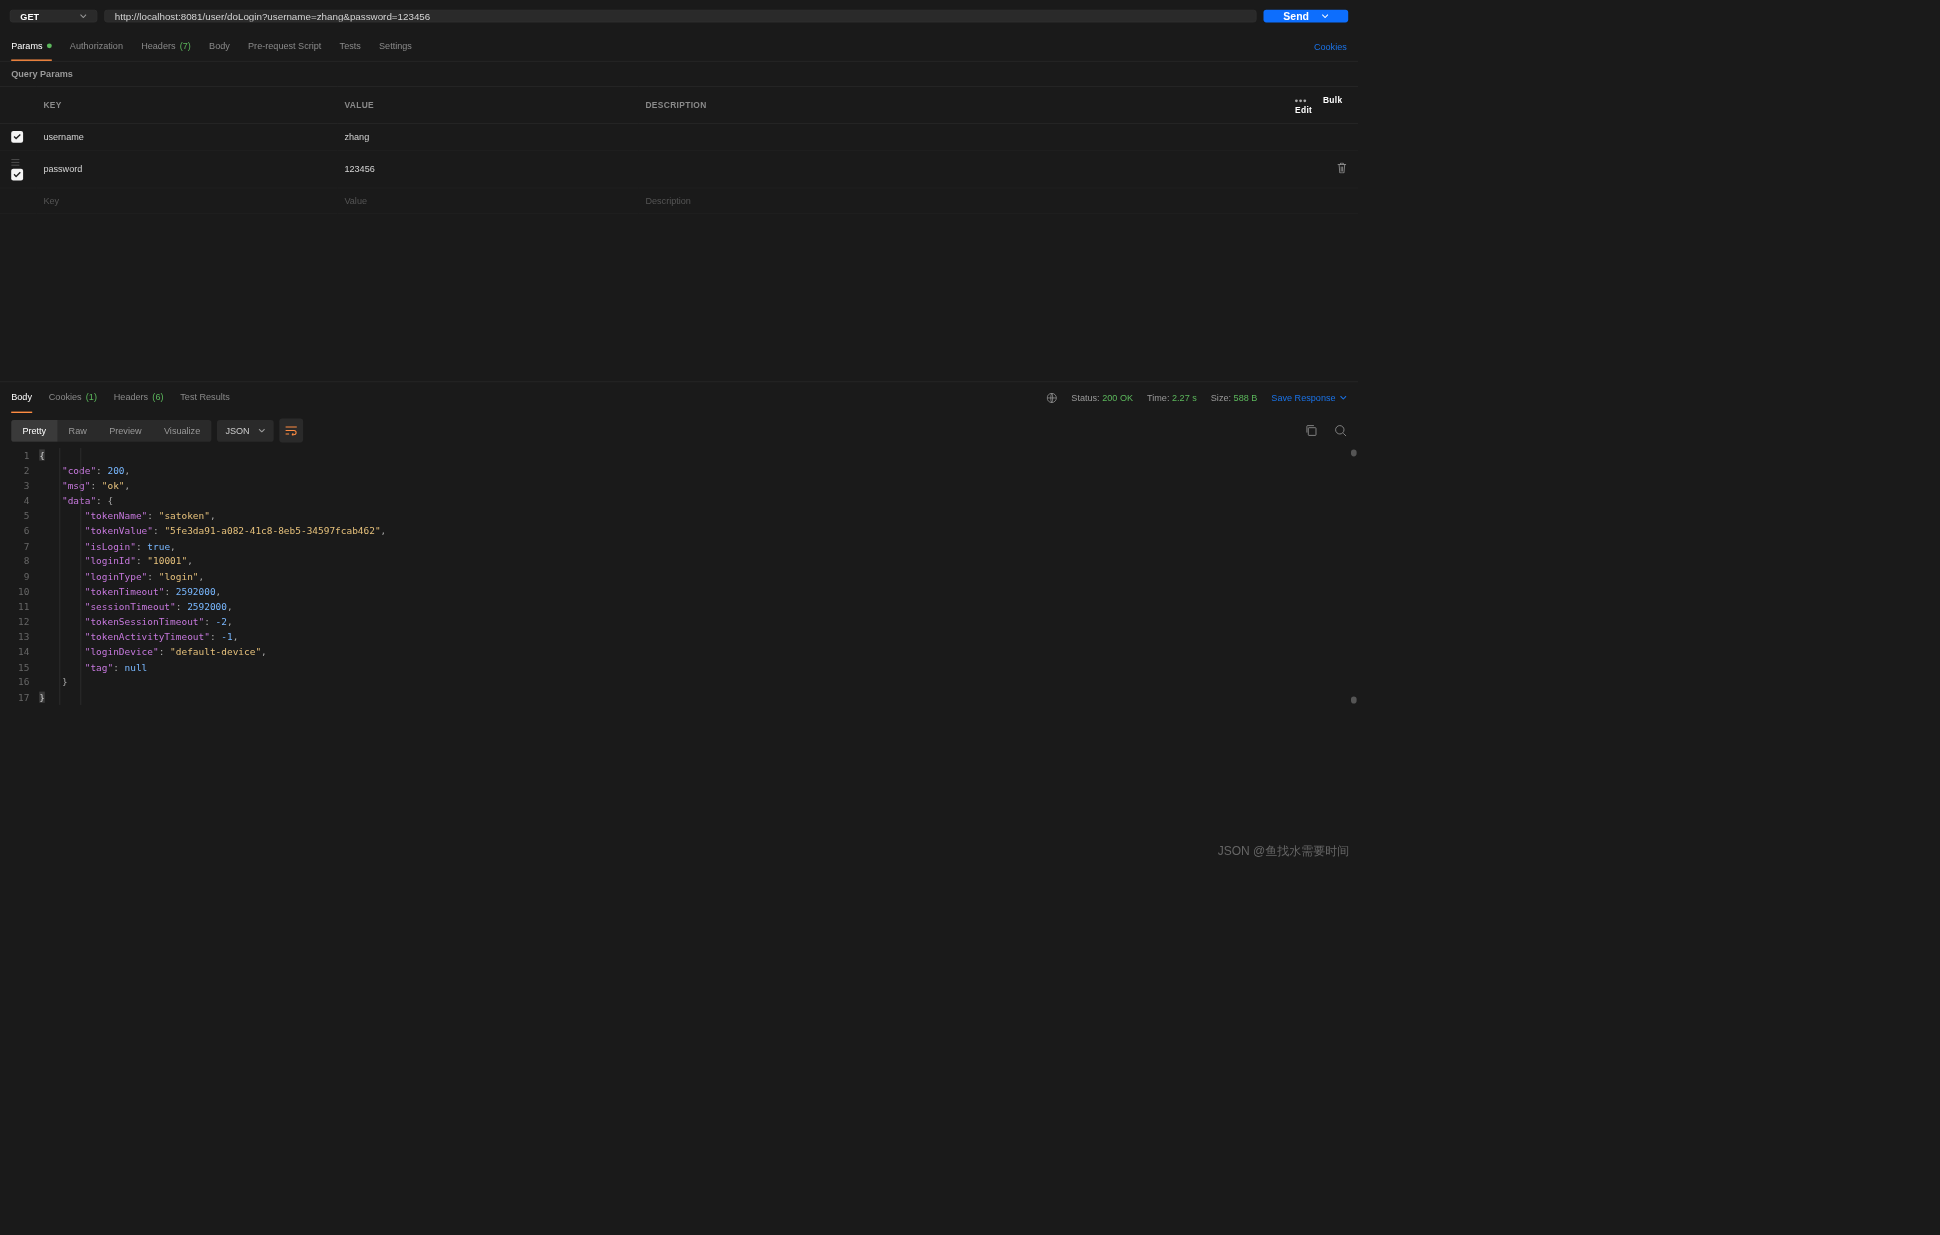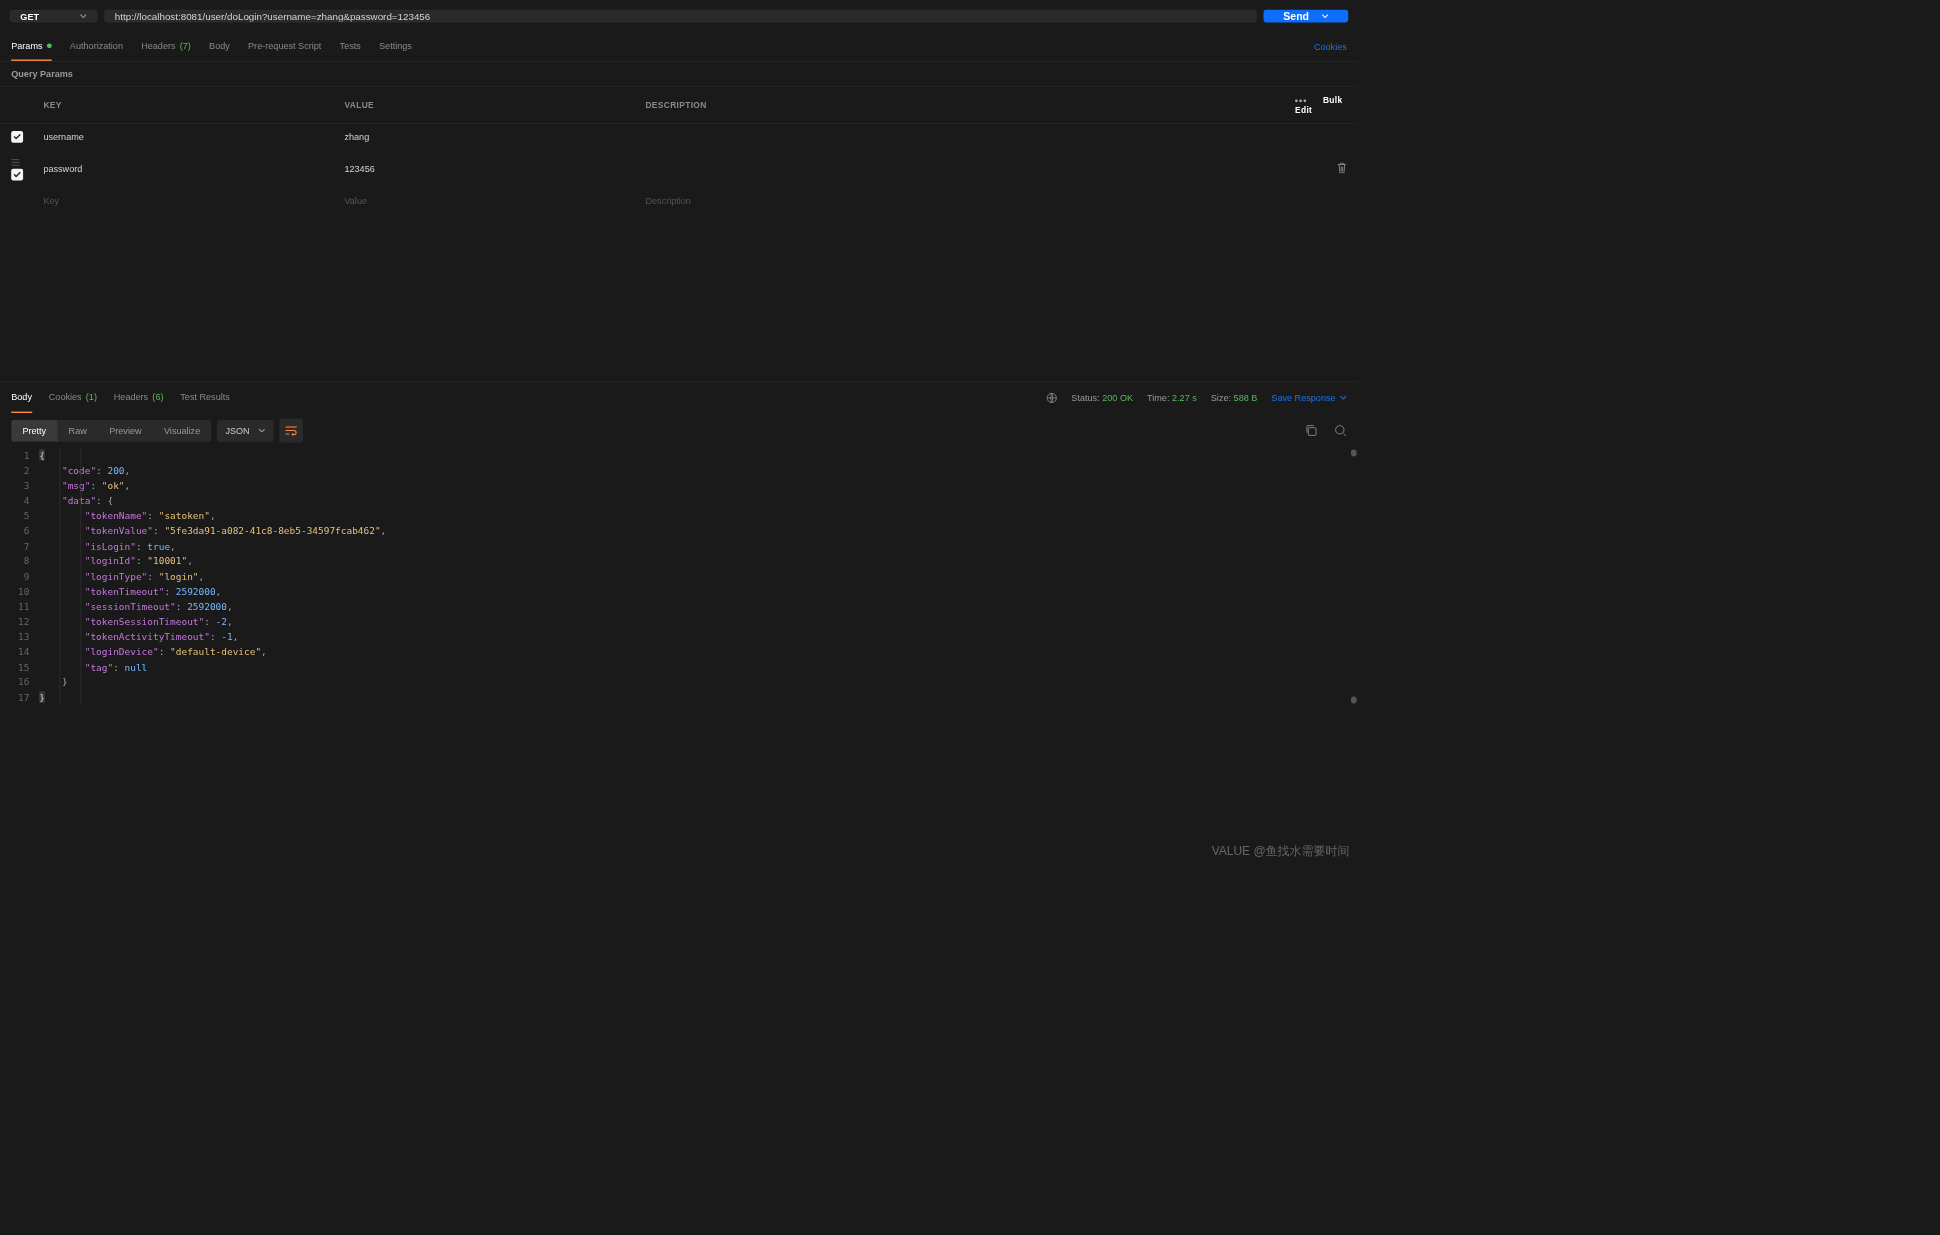--- a/index.html
+++ b/index.html
@@ -478,13 +478,13 @@
         <div class="code-line">        <span class="tok-key">"tokenSessionTimeout"</span><span class="tok-punc">: </span><span class="tok-num">-2</span><span class="tok-punc">,</span></div>
         <div class="code-line">        <span class="tok-key">"tokenActivityTimeout"</span><span class="tok-punc">: </span><span class="tok-num">-1</span><span class="tok-punc">,</span></div>
         <div class="code-line">        <span class="tok-key">"loginDevice"</span><span class="tok-punc">: </span><span class="tok-str">"default-device"</span><span class="tok-punc">,</span></div>
         <div class="code-line">        <span class="tok-key">"tag"</span><span class="tok-punc">: </span><span class="tok-null">null</span></div>
         <div class="code-line">    <span class="tok-punc">}</span></div>
         <div class="code-line"><span class="tok-brace">}</span></div>
       </div>
   </div>
 </div>
 
-<div class="watermark">VALUE @鱼找水需要时间</div>
+<div class="watermark">JSON @鱼找水需要时间</div>
 
 </body></html>

